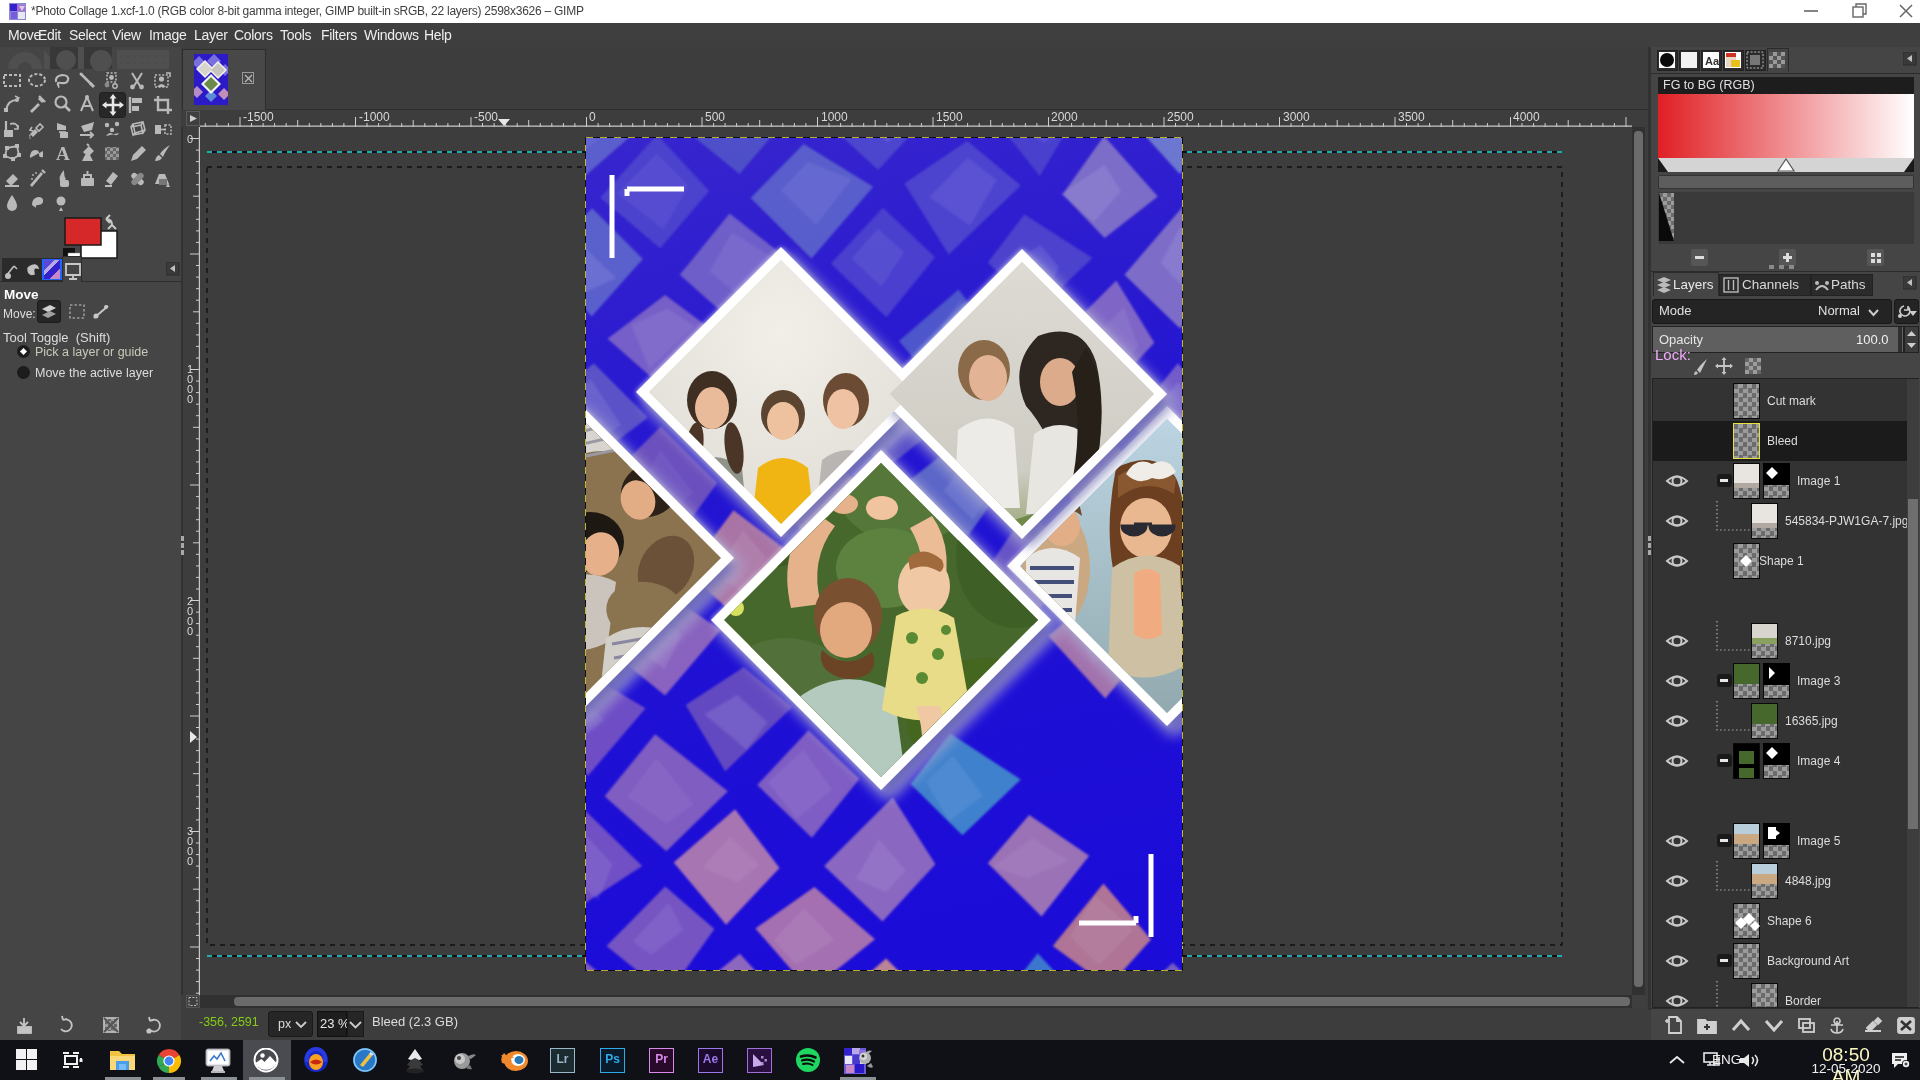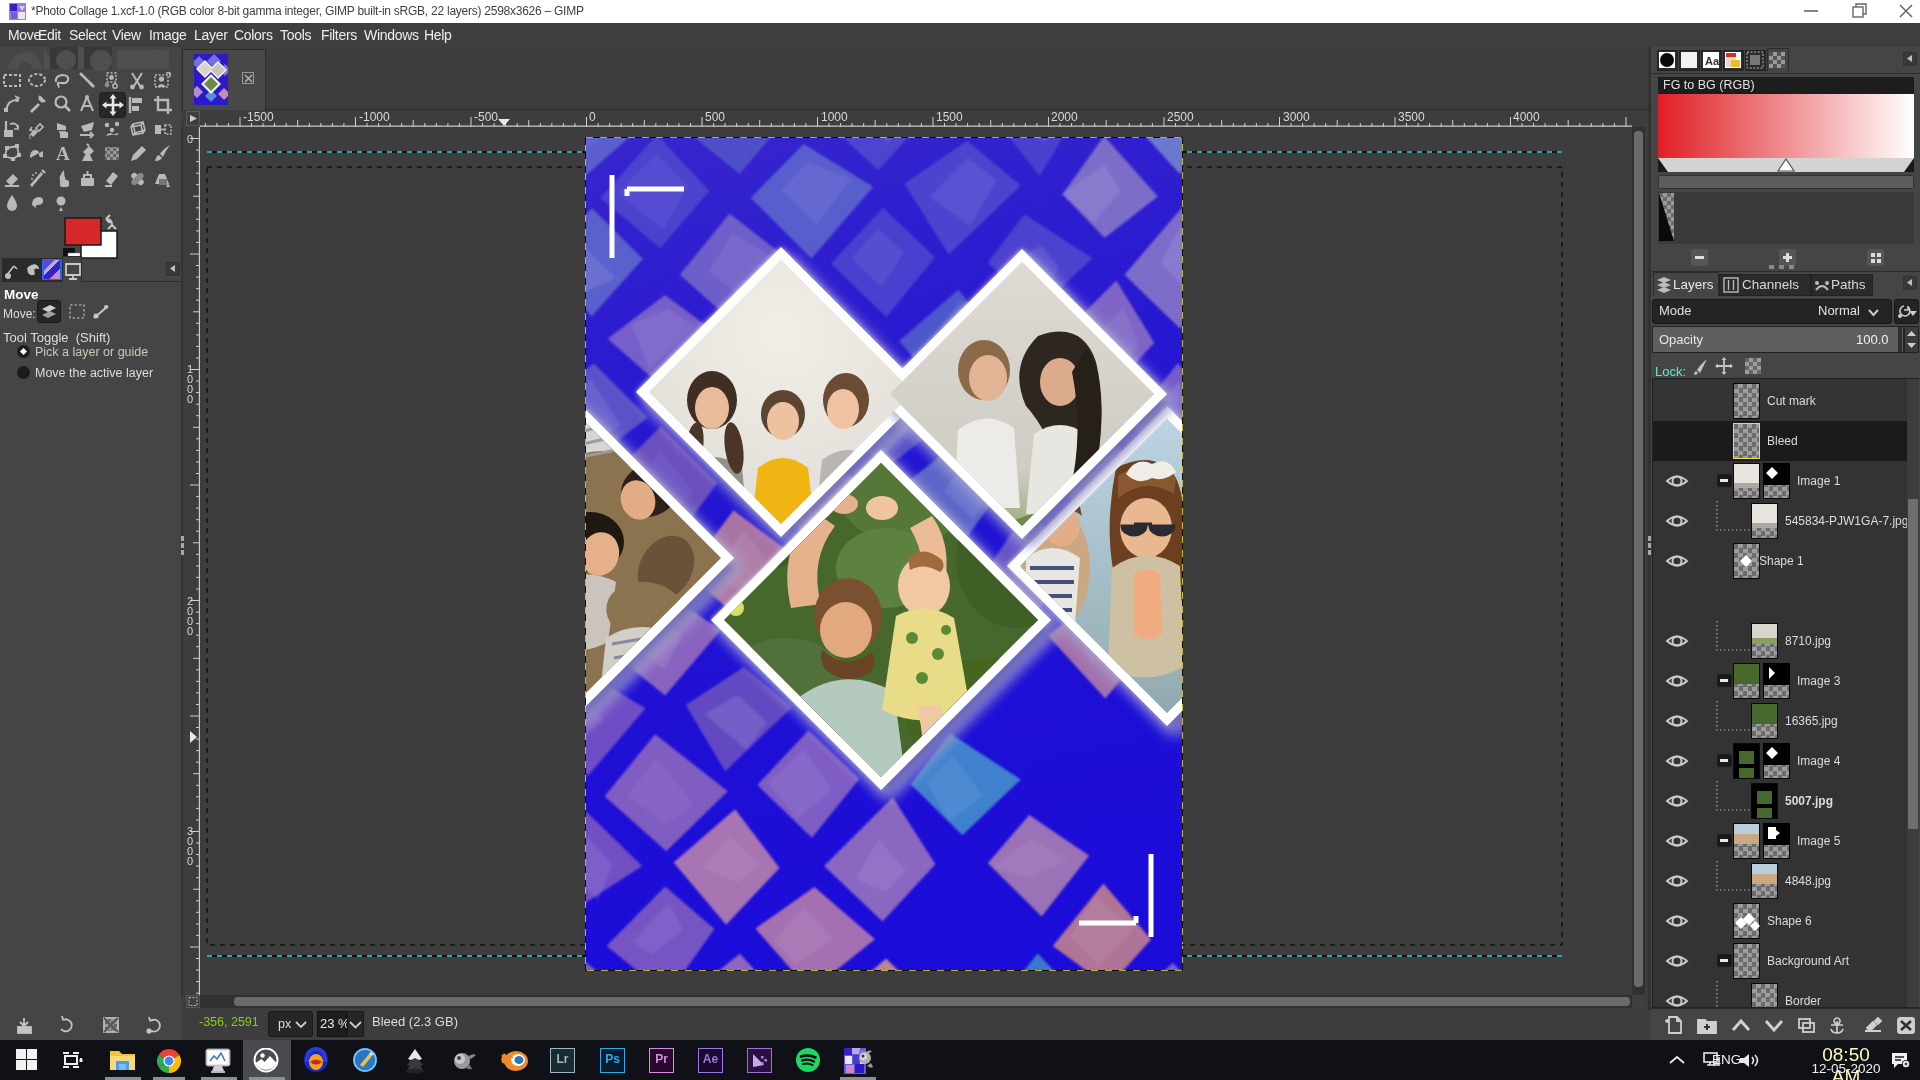--- a/index.html
+++ b/index.html
@@ -1105,21 +1105,21 @@
       <path d="M13 8 l4 5 4 -5" fill="#ccc"></path>
     </svg>
     <div class="abs" style="left:1px;top:279px;width:252px;height:27px;background:#5f5f5f;border:1px solid #222"></div>
     <div class="abs" style="left:247px;top:280px;width:4px;height:25px;background:#2e2e2e"></div>
     <div class="abs" style="left:8px;top:285px;font-size:13px;color:#e5e5e5">Opacity</div>
     <div class="abs" style="left:205px;top:285px;font-size:13px;color:#f0f0f0">100.0</div>
     <div class="abs" style="left:253px;top:279px;width:15px;height:27px;background:#3c3c3c;border:1px solid #222"></div>
     <svg class="abs" style="left:253px;top:281px" width="15" height="24">
       <path d="M3 8 l4.5 -5 4.5 5 Z M3 15 l4.5 5 4.5 -5 Z" fill="#ccc"></path>
     </svg>
-    <div class="abs" style="left:4px;top:317px;font-size:13px;color:#5eead4">Lock:</div>
+    <div class="abs" style="left:4px;top:299px;font-size:15px;color:#f0abfc">Lock:</div>
     <svg class="abs" style="left:42px;top:310px" width="110" height="20">
       <path d="M14 2 Q7 8 4 13 l3 3 Q10 10 14 2 Z" fill="#c4c4c4"></path>
       <path d="M3 14 q-2 1 -2 4 q3 0 4 -2 Z" fill="#c4c4c4"></path>
       <g stroke="#c4c4c4" stroke-width="1.8">
         <path d="M31 2 v14 M24 9 h14"></path>
         <path d="M31 0 l-2.5 3 h5 Z M31 18 l-2.5 -3 h5 Z M22 9 l3 -2.5 v5 Z M40 9 l-3 -2.5 v5 Z" fill="#c4c4c4" stroke="none"></path>
       </g>
       <g>
         <rect x="52" y="1" width="16" height="16" fill="#9c9c9c"></rect>
         <g fill="#666">
@@ -1241,33 +1241,20 @@
         <div class="thumb" style="left:80px;top:2px;width:27px;height:36px;border-color:#0a0a0a">
           <div style="position:absolute;inset:0;background:linear-gradient(180deg,#000 0 20%,transparent 20% 60%,#000 60% 72%,transparent 0),linear-gradient(90deg,#000 0 20%,#47682c 20% 80%,#000 0)"></div>
         </div>
         <div class="thumb" style="left:110px;top:2px;width:27px;height:36px;border-color:#0a0a0a">
           <svg style="position:absolute;left:-1px;top:-1px" width="27" height="36">
             <rect width="27" height="22" fill="#000"></rect>
             <path d="M9 4 L15 10 L9 16 L3 10 Z" fill="#fff"></path>
           </svg>
         </div>
         <div class="lname" style="left:144px">Image 4</div>
-      </div>
-      <div class="abs" style="left:0;top:402px;width:267px;height:40px;background:transparent">
-        <svg class="abs" style="left:12px;top:10px" width="24" height="20">
-<path d="M2 10 Q12 1 22 10 Q12 19 2 10 Z" fill="none" stroke="#c8c8c8" stroke-width="2"></path>
-<circle cx="12" cy="10" r="4.5" fill="none" stroke="#c8c8c8" stroke-width="2"></circle>
-        </svg>
-        <svg class="abs" style="left:62px;top:0" width="40" height="40">
-          <path d="M2 0 V29 H36" fill="none" stroke="#aaa" stroke-width="1.2" stroke-dasharray="1.5 2.5"></path>
-        </svg>
-        <div class="thumb" style="left:98px;top:2px;width:27px;height:36px;border-color:#0a0a0a">
-          <div style="position:absolute;inset:0;background:linear-gradient(180deg,#000 0 20%,transparent 20% 60%,#000 60% 72%,transparent 0),linear-gradient(90deg,#000 0 20%,#47682c 20% 80%,#000 0)"></div>
-        </div>
-        <div class="lname" style="left:132px;font-weight:bold">5007.jpg</div>
       </div>
       <div class="abs" style="left:0;top:442px;width:267px;height:40px;background:transparent">
         <svg class="abs" style="left:12px;top:10px" width="24" height="20">
 <path d="M2 10 Q12 1 22 10 Q12 19 2 10 Z" fill="none" stroke="#c8c8c8" stroke-width="2"></path>
 <circle cx="12" cy="10" r="4.5" fill="none" stroke="#c8c8c8" stroke-width="2"></circle>
         </svg>
         <div class="abs" style="left:64px;top:13px;width:15px;height:13px;background:#1a1a1a;border-radius:3px"></div>
         <div class="abs" style="left:67px;top:18px;width:8px;height:3px;background:#e8e8e8"></div>
         <div class="thumb" style="left:80px;top:2px;width:27px;height:36px;border-color:#0a0a0a">
           <div style="position:absolute;inset:0;background:linear-gradient(180deg,#b8ceda 0 30%,#caa882 30% 60%,transparent 0)"></div>

